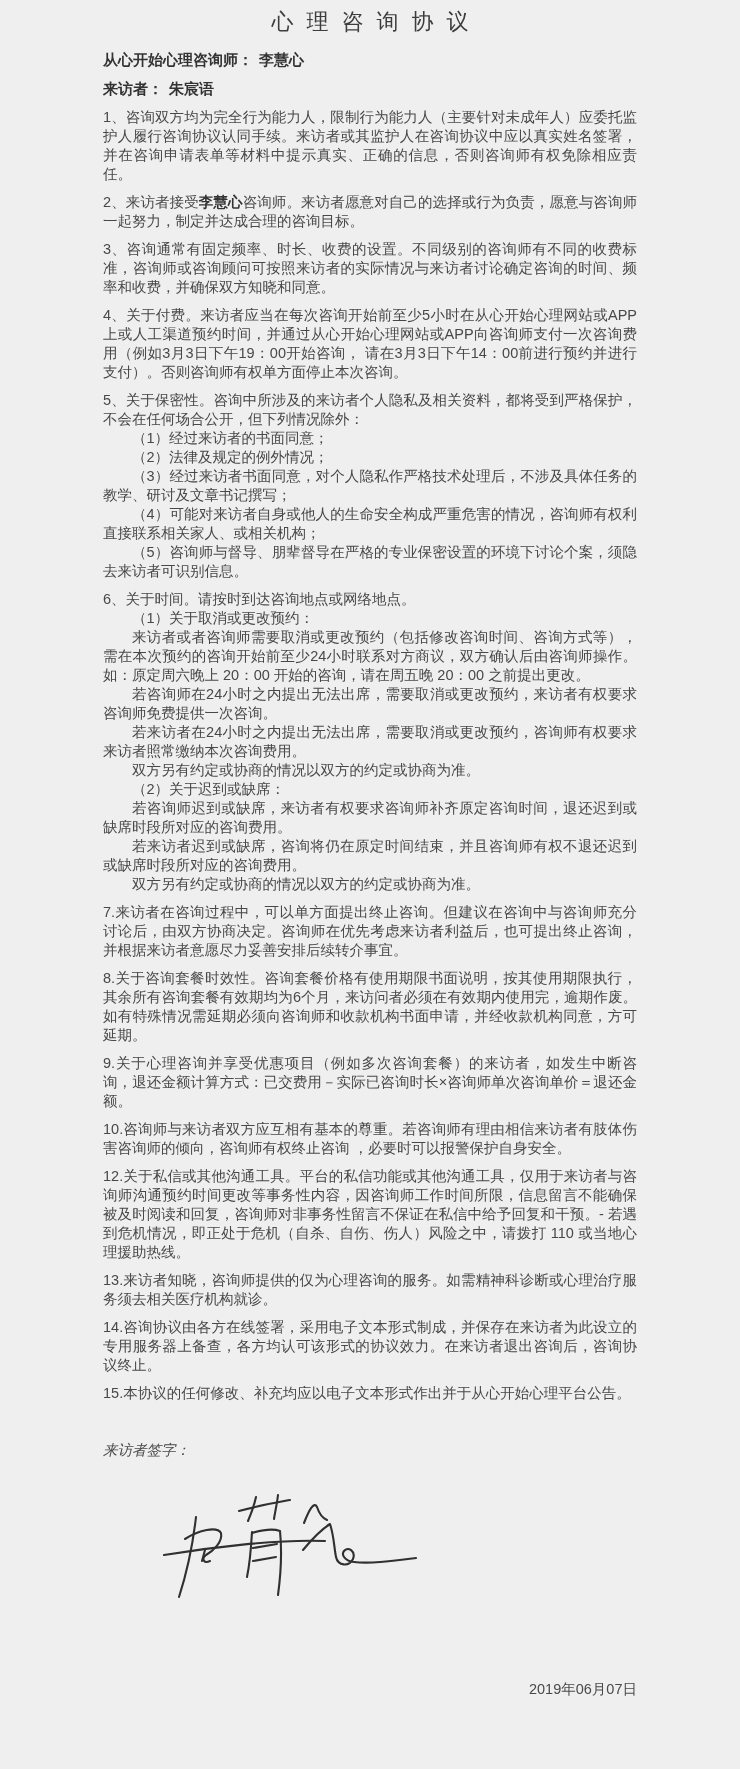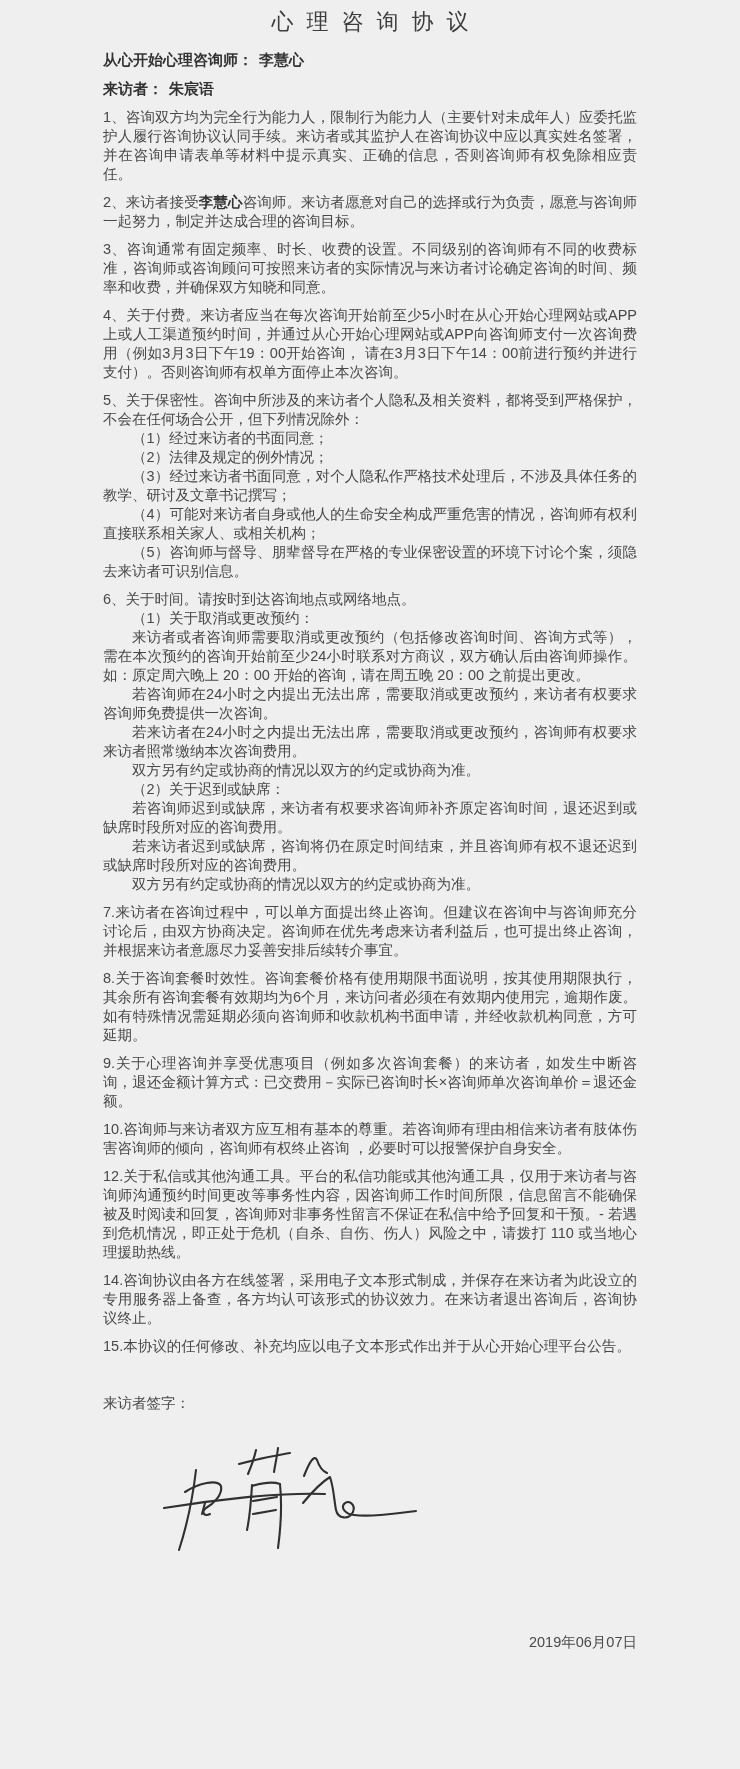--- a/index.html
+++ b/index.html
@@ -44,20 +44,21 @@
     text-align: justify;
     color: #484848;
   }
   .clause-block p.sub { text-indent: 2em; }
   .inline-bold { font-weight: 700; color: #333333; }
   .signature-label {
     font-size: 14.5px;
     line-height: 20px;
     color: #484848;
     margin: 37px 0 0 0;
+    font-style: italic;
   }
   .signature-wrap {
     margin: 33px 0 0 57px;
     width: 260px;
     height: 114px;
   }
   .signature-wrap svg { display: block; }
   .sig-stroke {
     fill: none;
     stroke: #303030;
@@ -139,20 +140,23 @@
 
   <div class="clause-block">
     <p>10.咨询师与来访者双方应互相有基本的尊重。若咨询师有理由相信来访者有肢体伤害咨询师的倾向，咨询师有权终止咨询 ，必要时可以报警保护自身安全。</p>
   </div>
 
 
   <div class="clause-block">
     <p>12.关于私信或其他沟通工具。平台的私信功能或其他沟通工具，仅用于来访者与咨询师沟通预约时间更改等事务性内容，因咨询师工作时间所限，信息留言不能确保被及时阅读和回复，咨询师对非事务性留言不保证在私信中给予回复和干预。- 若遇到危机情况，即正处于危机（自杀、自伤、伤人）风险之中，请拨打 110 或当地心理援助热线。</p>
   </div>
 
+  <div class="clause-block">
+    <p>13.来访者知晓，咨询师提供的仅为心理咨询的服务。如需精神科诊断或心理治疗服务须去相关医疗机构就诊。</p>
+  </div>
 
   <div class="clause-block">
     <p>14.咨询协议由各方在线签署，采用电子文本形式制成，并保存在来访者为此设立的专用服务器上备查，各方均认可该形式的协议效力。在来访者退出咨询后，咨询协议终止。</p>
   </div>
 
   <div class="clause-block">
     <p>15.本协议的任何修改、补充均应以电子文本形式作出并于从心开始心理平台公告。</p>
   </div>
 
   <div class="signature-label">来访者签字：</div>

